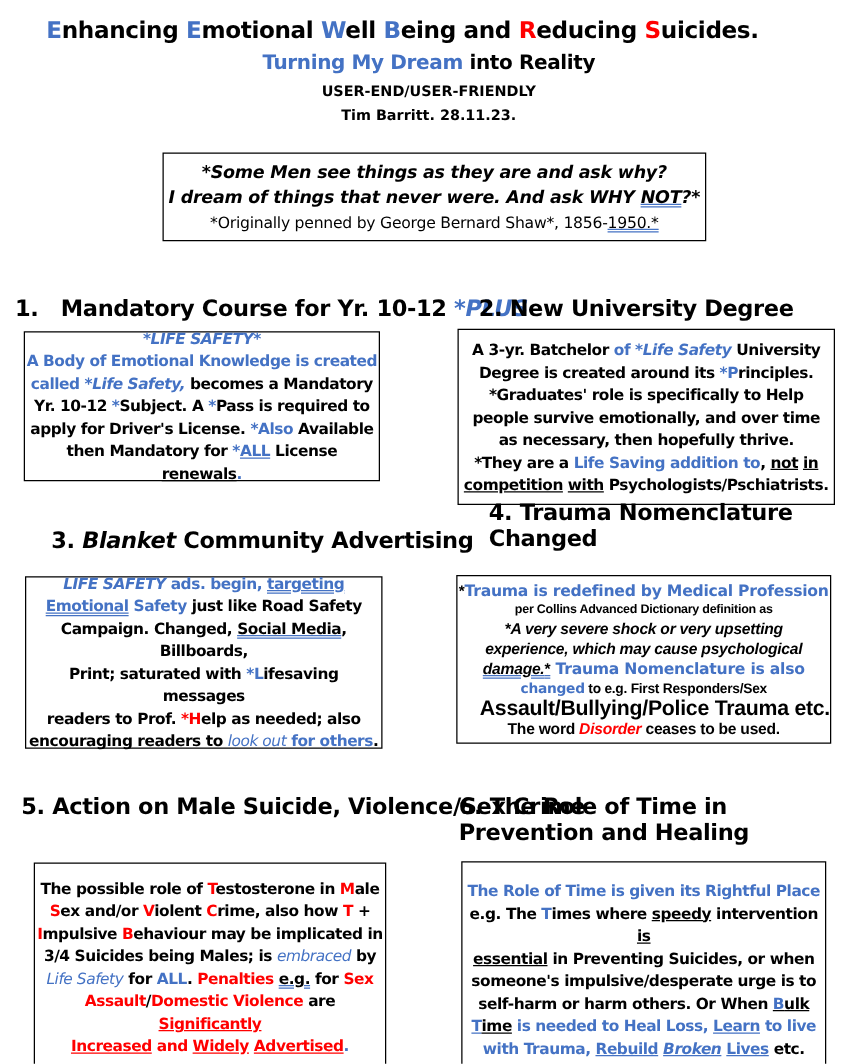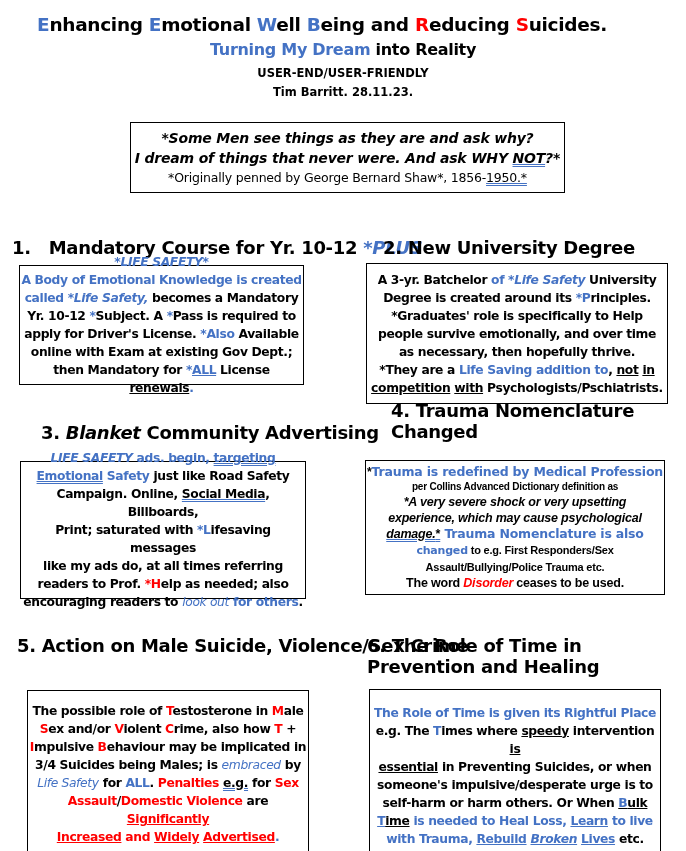--- a/index.html
+++ b/index.html
@@ -42,21 +42,20 @@
 
 <div class="abs heading c" style="left:12px; top:237px;">
   <span>1.</span>&nbsp;&nbsp;&nbsp;<span>Mandatory Course for Yr. 10-12 </span><span class="b i">*PLUS</span>
 </div>
 <div class="abs box c" style="left:19px; top:265px; width:285px; height:120px;">
   <div class="b i">*LIFE SAFETY*</div>
   <div class="b">A Body of Emotional Knowledge is created</div>
   <div><span class="b">called *</span><span class="b i">Life Safety,</span><span> becomes a Mandatory</span></div>
   <div><span>Yr. 10-12 </span><span class="b">*</span><span>Subject. A </span><span class="b">*</span><span>Pass is required to</span></div>
   <div><span>apply for Driver's License. </span><span class="b">*Also</span><span> Available</span></div>
-  <div>online with Exam at existing Gov Dept.;</div>
   <div><span>then Mandatory for </span><span class="b">*</span><span class="b u">ALL</span><span> License </span><span class="u">renewals</span><span class="b">.</span></div>
 </div>
 
 <div class="abs heading c" style="left:383px; top:237px;">
   <span>2.</span> <span>New University Degree</span>
 </div>
 <div class="abs box c" style="left:366px; top:263px; width:302px; height:141px;">
   <div><span>A 3-yr. Batchelor </span><span class="b">of *</span><span class="b i">Life Safety</span><span> University</span></div>
   <div><span>Degree is created around its </span><span class="b">*P</span><span>rinciples.</span></div>
   <div>*Graduates' role is specifically to Help</div>
@@ -65,38 +64,37 @@
   <div><span>*They are a </span><span class="b">Life Saving addition to</span><span>, </span><span class="u">not</span><span> </span><span class="u">in</span></div>
   <div><span class="u">competition</span><span> </span><span class="u">with</span><span> Psychologists/Pschiatrists.</span></div>
 </div>
 
 <div class="abs heading c" style="left:41px; top:422px;">
   <span>3.</span> <span class="i">Blanket</span><span> Community Advertising</span>
 </div>
 <div class="abs box c" style="left:20px; top:461px; width:286px; height:138px;">
   <div><span class="b i">LIFE SAFETY</span><span class="b"> ads. begin, </span><span class="b du">targeting </span></div>
   <div><span class="b du">Emotional</span><span class="b"> Safety</span><span> just like Road Safety</span></div>
-  <div><span>Campaign. Online, </span><span class="du">Social Media</span><span>, Billboards,</span></div>
+  <div><span>Campaign. Changed, </span><span class="du">Social Media</span><span>, Billboards,</span></div>
   <div><span>Print; saturated with </span><span class="b">*L</span><span>ifesaving messages</span></div>
-  <div>like my ads do, at all times referring</div>
   <div><span>readers to Prof. </span><span class="r">*H</span><span>elp as needed; also</span></div>
   <div><span>encouraging readers to </span><span class="b i" style="font-weight:normal;">look out</span><span class="b"> for others</span><span>.</span></div>
 </div>
 
 <div class="abs heading c" style="left:391px; top:400px;">
   <span>4.</span> <span>Trauma Nomenclature Changed</span>
 </div>
 <div class="abs box box4" style="left:365px; top:460px; width:300px; height:135px; line-height:16px;">
   <div><span>*</span><span class="b c" style="font-size:12.5px;">Trauma is redefined by Medical Profession</span></div>
   <div class="small">per Collins Advanced Dictionary definition as</div>
   <div class="i" style="font-size:12.5px;">*A very severe shock or very upsetting</div>
   <div class="i" style="font-size:12.5px;">experience, which may cause psychological</div>
   <div style="font-size:12.5px;"><span class="i du">damage.</span><span class="du">*</span><span class="b c"> Trauma Nomenclature is also</span></div>
   <div style="font-size:11px;"><span class="b c">changed</span><span> to e.g. First Responders/Sex</span></div>
-  <div style="font-size:11px;">Assault/Bullying/Police Trauma etc.</div>
+  <div style="font-size:17px;text-align:right;">Assault/Bullying/Police Trauma etc.</div>
   <div style="font-size:12.5px;"><span>The word </span><span class="r i">Disorder</span><span> ceases to be used.</span></div>
 </div>
 
 <div class="abs heading c" style="left:17px; top:635px;">
   <span>5.</span> <span>Action on Male Suicide, Violence/Sex Crime</span>
 </div>
 <div class="abs box c" style="left:27px; top:690px; width:282px; height:168px;align-items:center;">
   <div><span>The possible role of </span><span class="r">T</span><span>estosterone in </span><span class="r">M</span><span>ale</span></div>
   <div><span class="r">S</span><span>ex and/or </span><span class="r">V</span><span>iolent </span><span class="r">C</span><span>rime, also how </span><span class="r">T</span><span> +</span></div>
   <div><span class="r">I</span><span>mpulsive </span><span class="r">B</span><span>ehaviour may be implicated in</span></div>

